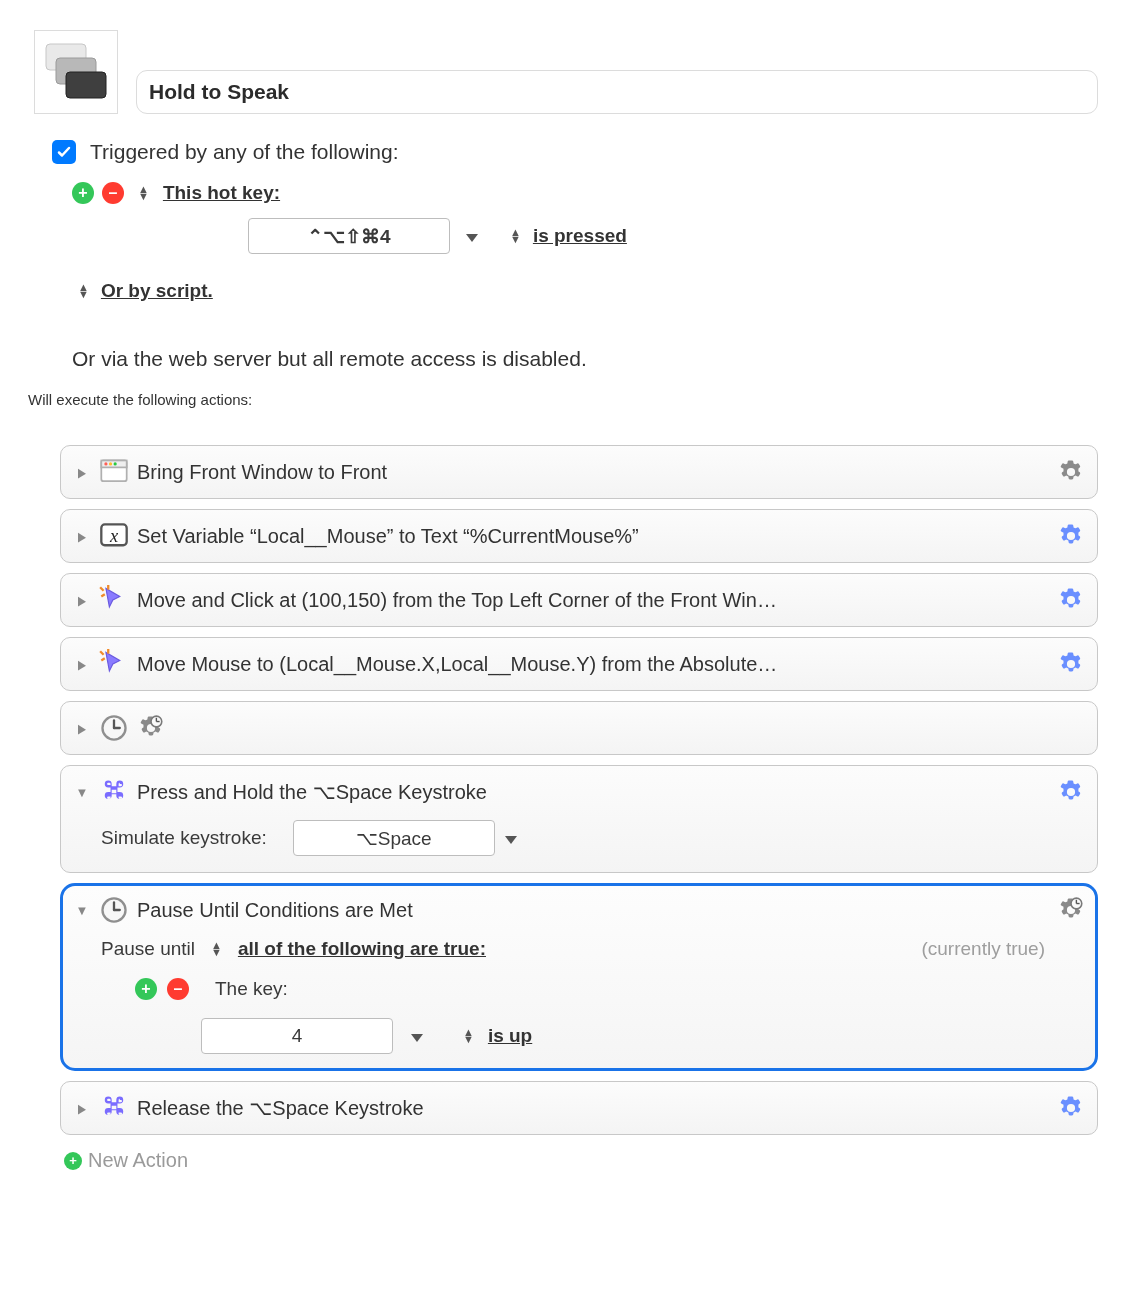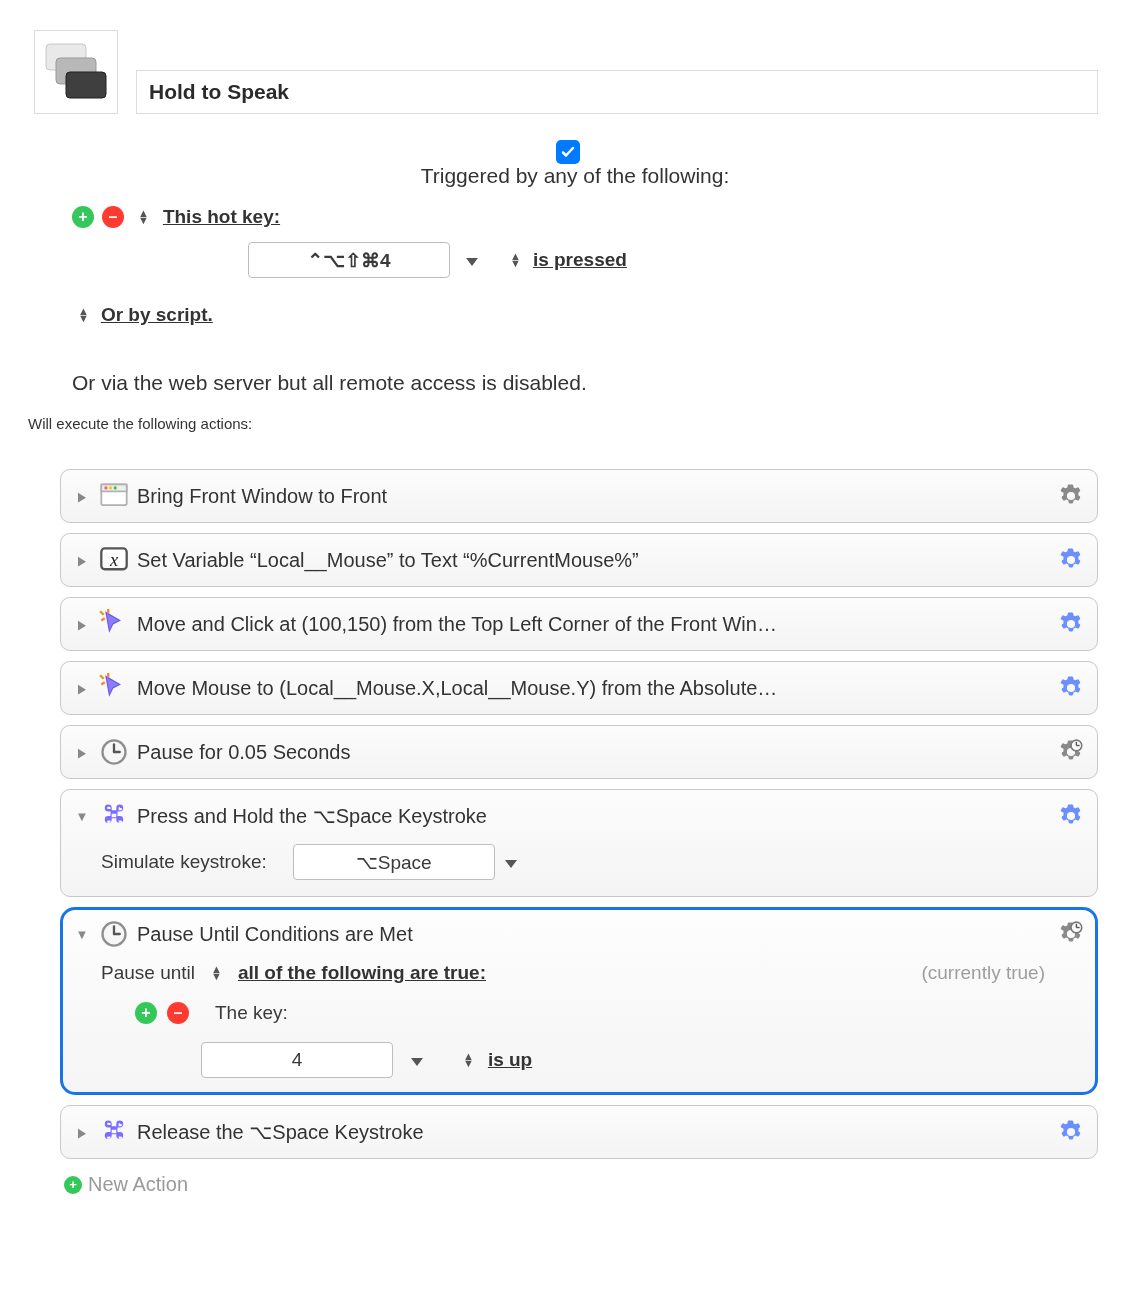--- a/index.html
+++ b/index.html
@@ -17,21 +17,21 @@
     --red:#ff3b30;
     --sel-blue:#1a73e8;
   }
   html,body{margin:0;padding:0;background:var(--bg);font-family:-apple-system,BlinkMacSystemFont,Helvetica,Arial,sans-serif;font-size:19px;color:var(--text);}
   body{width:1132px;min-height:1292px;box-sizing:border-box;padding:30px 34px 30px 34px;}
 
   .row{display:flex;align-items:center;}
   .title-row{display:flex;align-items:flex-end;gap:18px;margin-bottom:26px;}
   .macro-icon{width:82px;height:82px;border:1px solid #dcdcdc;display:flex;align-items:center;justify-content:center;}
   .macro-icon svg{width:72px;height:72px;}
-  .macro-name{flex:1;border:1px solid #dcdcdc;border-radius:0;height:42px;padding:0 12px;font-size:21px;font-weight:600;color:#2b2b2b;display:flex;align-items:center;}
+  .macro-name{flex:1;border:1px solid #dcdcdc;border-radius:11px;height:42px;padding:0 12px;font-size:21px;font-weight:600;color:#2b2b2b;display:flex;align-items:center;}
 
   .checkbox{width:24px;height:24px;border-radius:5px;background:#007aff;display:inline-flex;align-items:center;justify-content:center;margin-right:14px;}
   .checkbox svg{width:16px;height:16px;}
   .trigger-row{margin-bottom:18px;}
   .trigger-label{font-size:21px;color:#333;}
 
   .indent-1{padding-left:38px;}
 
   .circle-btn{width:22px;height:22px;border-radius:50%;display:inline-flex;align-items:center;justify-content:center;color:#fff;font-weight:700;font-size:16px;line-height:1;}
   .circle-add{background:var(--green);}
@@ -116,21 +116,21 @@
       <rect x="6" y="8" width="40" height="26" rx="4" fill="#e9e9e9" stroke="#c7c7c7"></rect>
       <rect x="16" y="22" width="40" height="26" rx="4" fill="#b8b8b8" stroke="#9a9a9a"></rect>
       <rect x="26" y="36" width="40" height="26" rx="4" fill="#3f3f3f" stroke="#222"></rect>
     </svg>
   </div>
   <div class="macro-name">
     <span>Hold to Speak</span>
   </div>
 </div>
 
-<div class="row trigger-row" style="margin-left:18px;flex-direction:column;">
+<div class="row trigger-row" style="margin-left:18px;">
   <span class="checkbox">
     <svg viewBox="0 0 16 16">
         <path d="M3 8.5l3 3L13 4" fill="none" stroke="#fff" stroke-width="2.5" stroke-linecap="round" stroke-linejoin="round"></path>
       </svg>
   </span>
   <span class="trigger-label">Triggered by any of the following:</span>
 </div>
 
 <div class="row indent-1" style="gap:8px;margin-bottom:14px;">
   <span class="circle-btn circle-add">+</span>
@@ -223,21 +223,20 @@
   </div>
 
   <div class="action">
     <div class="action-header">
       <span class="disclosure closed"></span>
       <span class="action-icon">
           <svg viewBox="0 0 26 26">
             <use href="#clock-shape"></use>
           </svg>
         </span>
-      <span class="action-title">Pause for 0.05 Seconds</span>
       <span class="gear"><svg viewBox="0 0 26 26">
             <use href="#clock-gear-overlay"></use>
           </svg></span>
     </div>
   </div>
 
   <div class="action">
     <div class="action-header">
       <span class="disclosure open"></span>
       <span class="action-icon">

